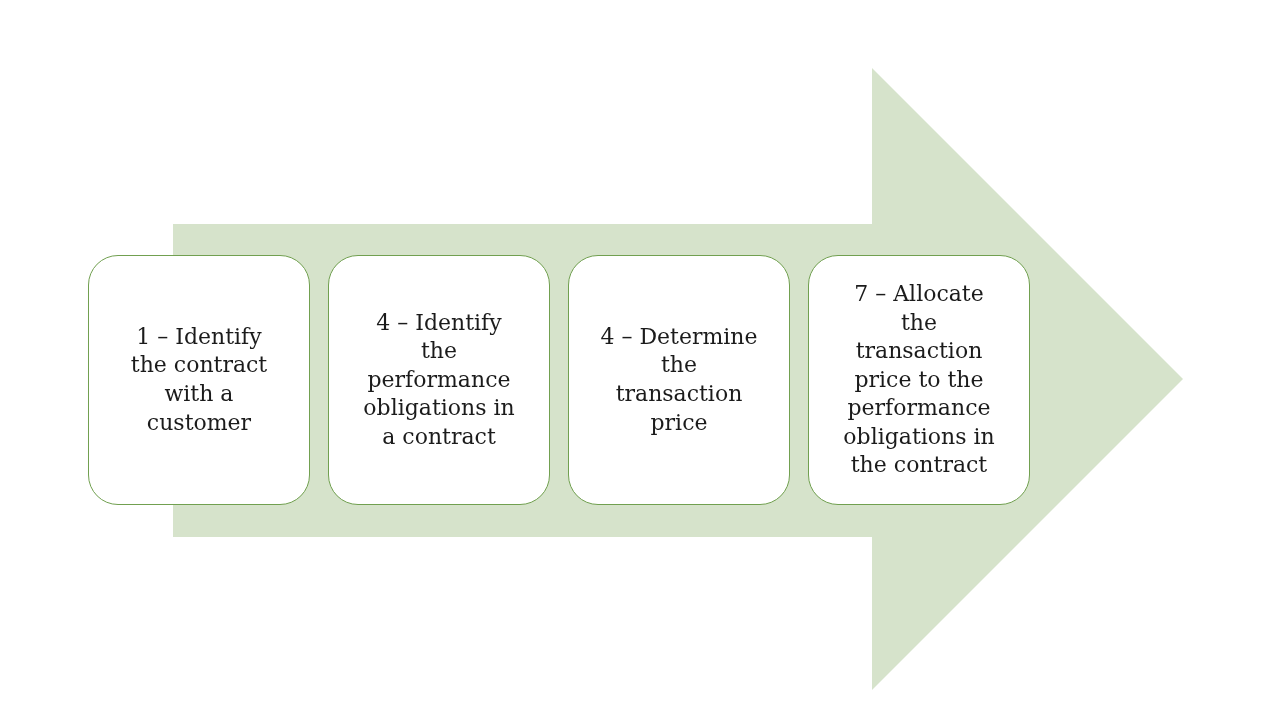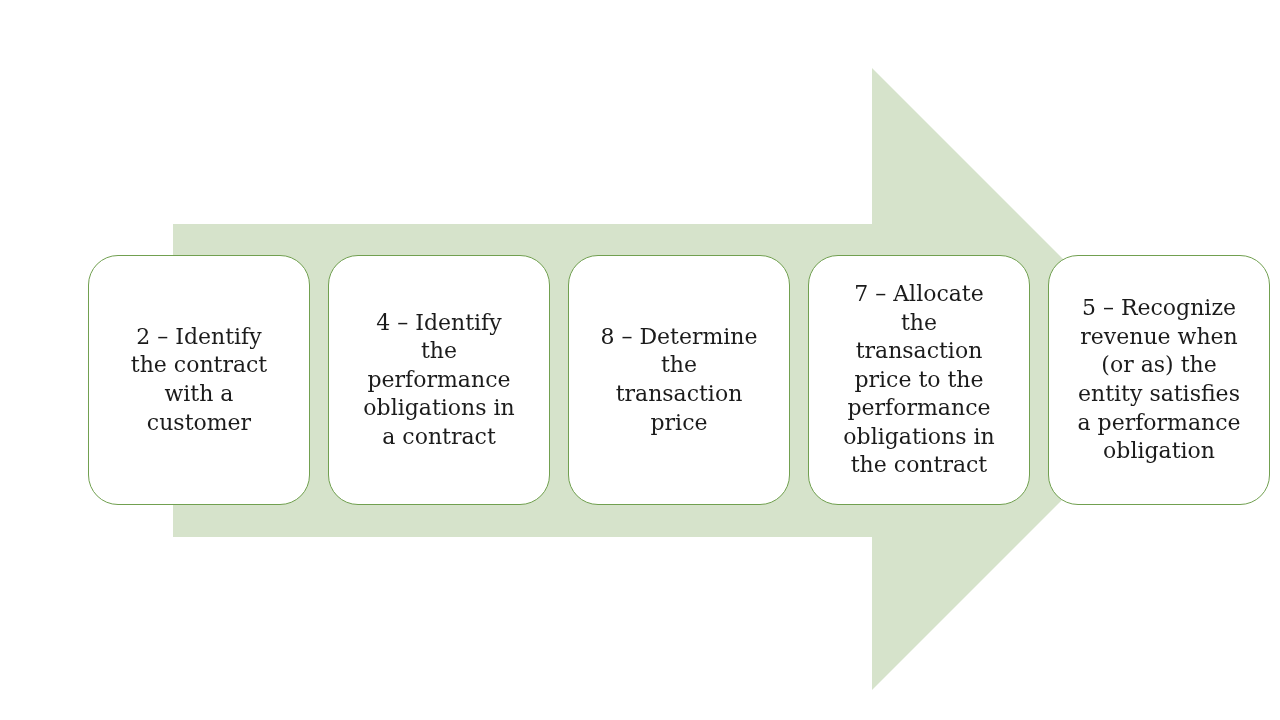--- a/index.html
+++ b/index.html
@@ -54,50 +54,42 @@
 <body>
 
 <div class="canvas">
 
   <svg class="arrow-svg" viewBox="0 0 1280 720" xmlns="http://www.w3.org/2000/svg" aria-hidden="true">
     <polygon points="173,224 872,224 872,68 1183,379 872,690 872,537 173,537" fill="#D6E3CB"></polygon>
   </svg>
 
   <div class="steps-row">
     <div class="step-box">
-      <span class="step-label">2 – Identify
+      <span class="step-label">1 – Identify
 the contract
 with a
 customer</span>
     </div>
     <div class="step-box">
       <span class="step-label">4 – Identify
 the
 performance
 obligations in
 a contract</span>
     </div>
     <div class="step-box">
-      <span class="step-label">8 – Determine
+      <span class="step-label">4 – Determine
 the
 transaction
 price</span>
     </div>
     <div class="step-box">
       <span class="step-label">7 – Allocate
 the
 transaction
 price to the
 performance
 obligations in
 the contract</span>
     </div>
-    <div class="step-box">
-      <span class="step-label">5 – Recognize
-revenue when
-(or as) the
-entity satisfies
-a performance
-obligation</span>
-    </div>
   </div>
 
 </div>
 
 </body></html>

